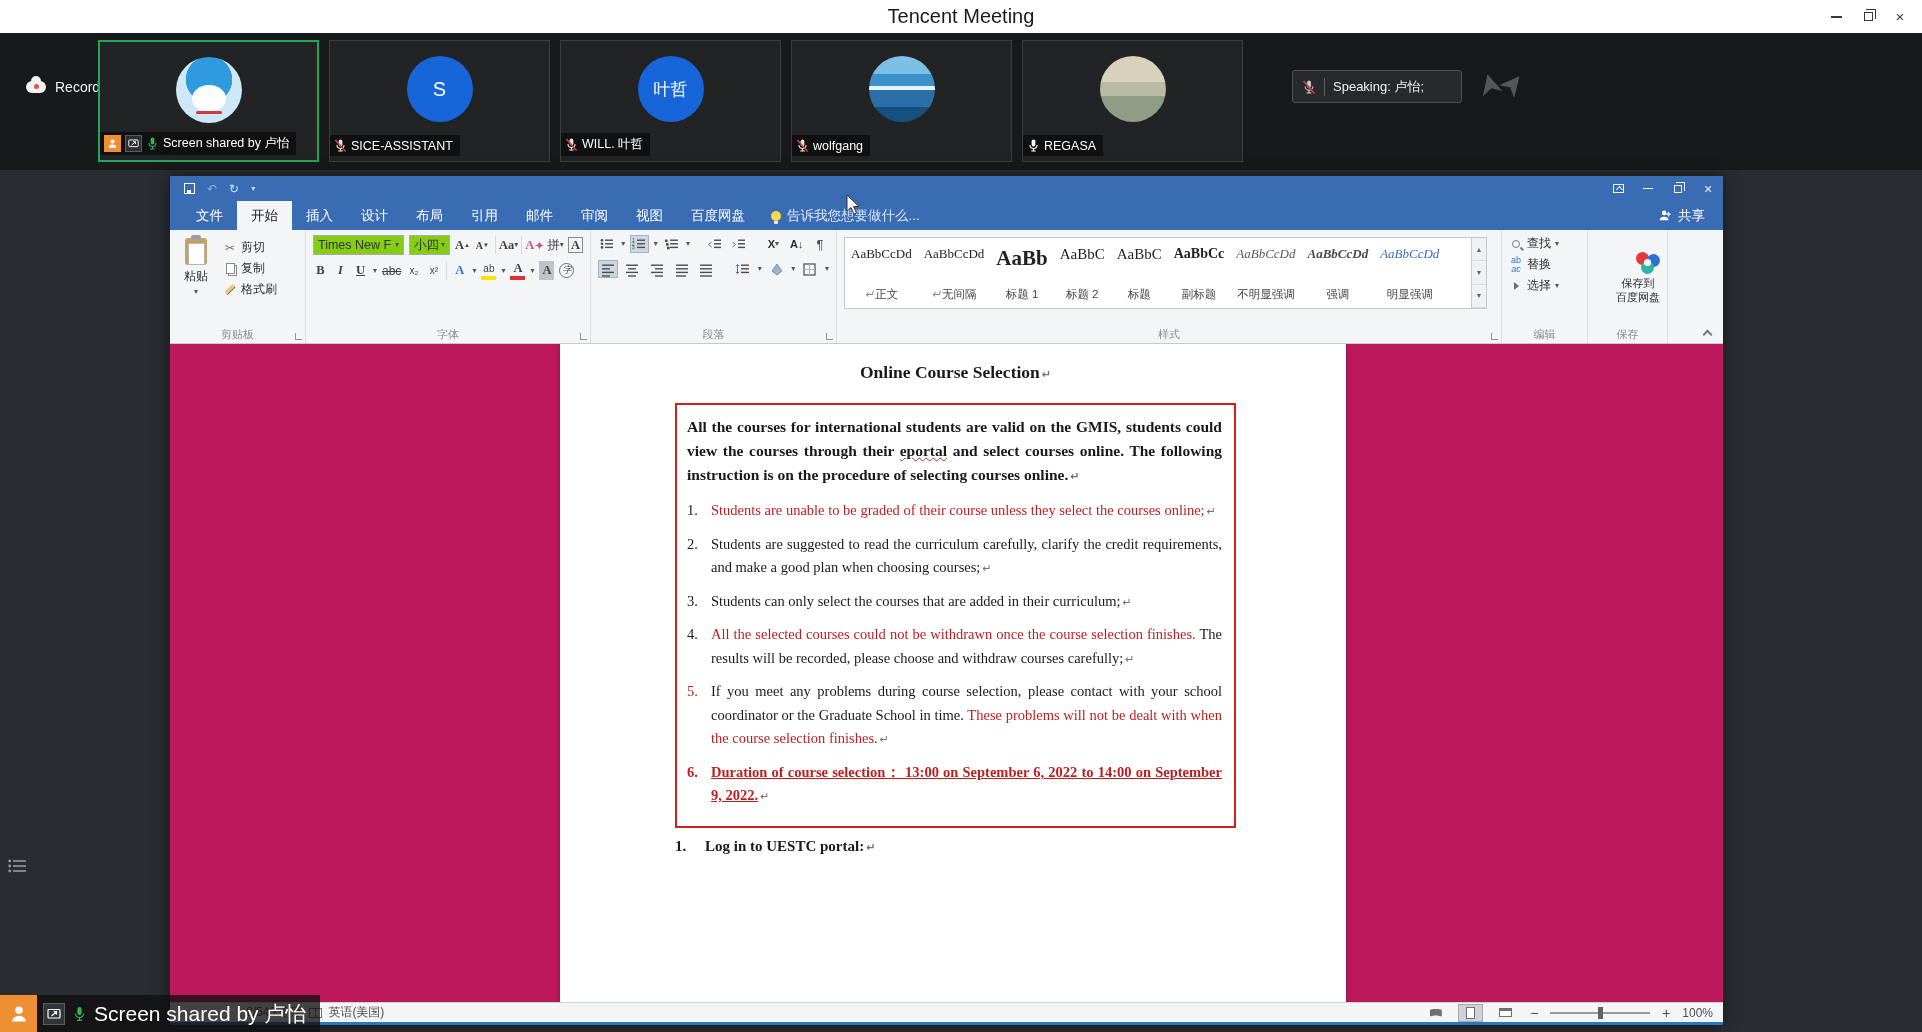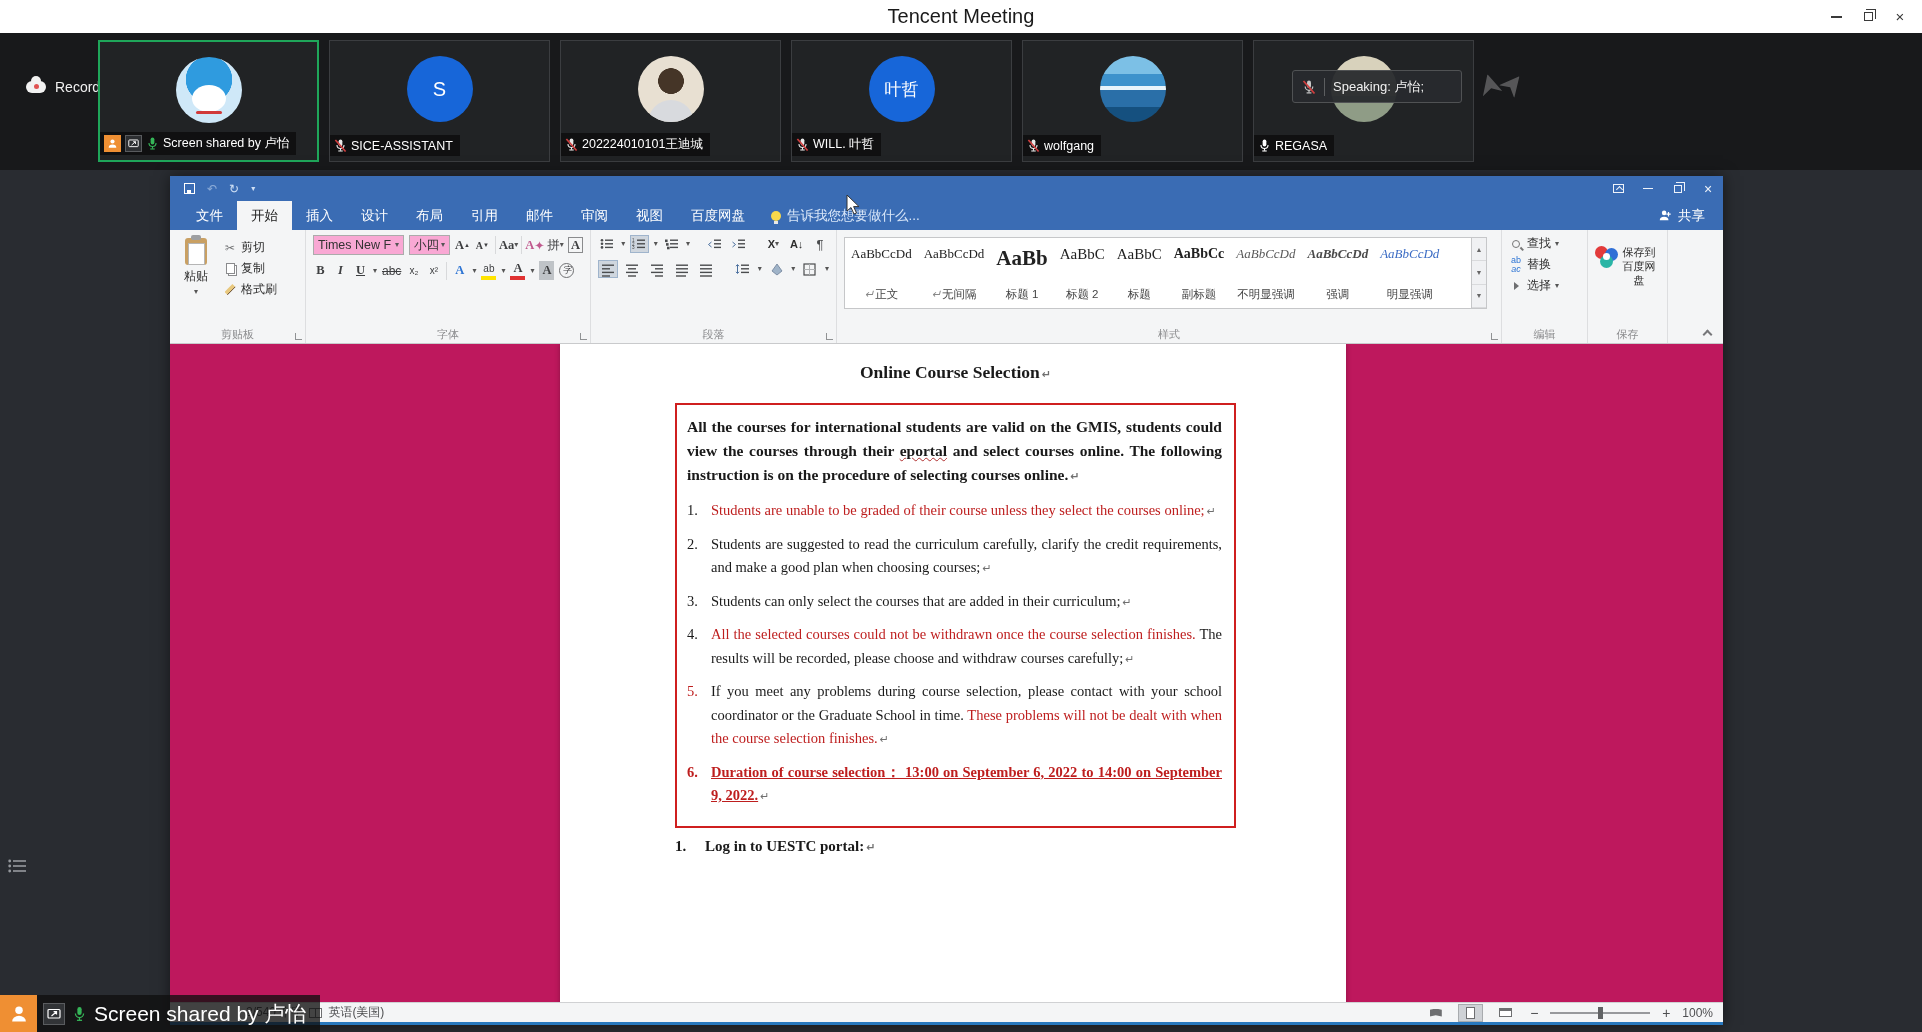--- a/index.html
+++ b/index.html
@@ -85,21 +85,21 @@
 .paste{display:flex;flex-direction:column;align-items:center;width:38px;padding-top:3px;gap:3px}
 .clipicon{width:22px;height:27px;background:#c9a063;border-radius:3px;position:relative}
 .clipicon::before{content:"";position:absolute;left:3px;top:5px;width:15px;height:20px;background:#fff;border:1px solid #b5b5b5}
 .clipicon::after{content:"";position:absolute;left:6px;top:-3px;width:10px;height:5px;background:#9d9fa2;border-radius:2px}
 .clip-small{display:flex;flex-direction:column;gap:4px;padding-top:4px}
 .sbtn{display:flex;align-items:center;gap:4px;white-space:nowrap}
 .ci{display:inline-flex;width:14px;justify-content:center;color:#6e6f71}
 .copy-ic{width:9px;height:11px;border:1px solid #8a8b8d;background:#fff;box-shadow:2px 2px 0 -1px #fff,2px 2px 0 0 #8a8b8d}
 .brush-ic{width:11px;height:11px;background:linear-gradient(135deg,#e8c87e 0 55%,#6b4e2e 55%);clip-path:polygon(0 72%,72% 0,100% 28%,28% 100%)}
 .g-font{width:285px}
-.combo{display:inline-flex;align-items:center;justify-content:space-between;background:#f9a8d4;border:1px solid #ababab;height:20px;padding:0 4px;font-size:12.5px;color:#333}
+.combo{display:inline-flex;align-items:center;justify-content:space-between;background:#84cc16;border:1px solid #ababab;height:20px;padding:0 4px;font-size:12.5px;color:#333}
 .fi{display:inline-flex;align-items:center;justify-content:center;height:19px;min-width:15px;font-size:12.5px;color:#3e3f41}
 .fi b{font-family:"Liberation Serif",serif}
 .fi .tiny{font-size:6px;vertical-align:top;font-style:normal}
 .fdiv{width:1px;height:18px;background:#d8d9db}
 .serifI{font-family:"Liberation Serif",serif;font-style:italic;font-weight:bold}
 .ulky{text-decoration:underline}
 .strk{text-decoration:line-through}
 .hl-ic{border-bottom:4px solid #ffe400;line-height:1;padding-bottom:0}
 .fc-ic{border-bottom:4px solid #e03131;line-height:1;padding-bottom:0;font-weight:bold;font-family:"Liberation Serif",serif}
 .shd-ic{background:#bfc3c7;padding:0 3px}
@@ -122,21 +122,21 @@
 .sname{font-size:11.5px;color:#454545;white-space:nowrap}
 .smark{color:#888;margin-right:1px}
 .sscroll{width:15px;border:1px solid #c6c7c9;border-left:none;margin-top:2px;height:72px;display:flex;flex-direction:column}
 .sscroll span{flex:1;display:flex;align-items:center;justify-content:center;font-size:7px;color:#666;border-bottom:1px solid #d9dadc;background:#f0f1f3}
 .g-edit{width:86px}
 .g-edit .sbtn{margin-bottom:4px}
 .mag{width:8px;height:8px;border:1.5px solid #777;border-radius:50%;position:relative;display:inline-block}
 .mag::after{content:"";position:absolute;left:7px;top:7px;width:4px;height:1.5px;background:#777;transform:rotate(45deg)}
 .selarrow{width:0;height:0;border-left:5px solid #6e6f71;border-top:4px solid transparent;border-bottom:4px solid transparent}
 .repl{font-size:9px;color:#2e75d4;line-height:.9;display:inline-flex;flex-direction:column;align-items:center}
-.g-baidu{width:80px;display:flex;align-items:flex-start;padding-top:16px}
+.g-baidu{width:80px;display:flex;flex-direction:column;align-items:flex-end;padding-top:22px}
 .baidu-ic{position:relative;width:24px;height:22px;margin-bottom:3px}
 .baidu-ic i{position:absolute;border-radius:50%;width:13px;height:13px}
 .baidu-ic .b1{background:#e23b3b;left:0;top:0}
 .baidu-ic .b2{background:#2f6fd6;right:0;top:2px}
 .baidu-ic .b3{background:#2ab5a5;left:5px;bottom:0}
 .baidu-ic em{position:absolute;left:8px;top:7px;width:7px;height:7px;background:#fff;border-radius:50%}
 .baidu-txt{font-size:11px;color:#2e2e2e;text-align:center;line-height:1.25}
 .chev-up{position:absolute;right:12px;bottom:5px;width:7px;height:7px;border-left:2px solid #76777a;border-top:2px solid #76777a;transform:rotate(45deg)}
 
 
@@ -238,35 +238,20 @@
           <span class="micwrap">
             <svg width="13" height="15" viewBox="0 0 14 16">
               <rect x="5" y="1.5" width="4" height="7.5" rx="2" fill="#e8e8e8"></rect>
               <path d="M3.2,7.5 a3.8,3.8 0 0 0 7.6,0" fill="none" stroke="#e8e8e8" stroke-width="1.2"></path>
               <line x1="7" y1="11.3" x2="7" y2="13.6" stroke="#e8e8e8" stroke-width="1.2"></line>
               <line x1="4.6" y1="13.9" x2="9.4" y2="13.9" stroke="#e8e8e8" stroke-width="1.2"></line>
               <line x1="1.5" y1="2" x2="12.5" y2="14.5" stroke="#d03f3f" stroke-width="1.8"></line>
             </svg>
           </span>
           <span>SICE-ASSISTANT</span>
-        </div>
-      </div>
-      <div class="tile">
-        <div class="avatar av-warm"></div>
-        <div class="tile-label">
-          <span class="micwrap">
-            <svg width="13" height="15" viewBox="0 0 14 16">
-              <rect x="5" y="1.5" width="4" height="7.5" rx="2" fill="#e8e8e8"></rect>
-              <path d="M3.2,7.5 a3.8,3.8 0 0 0 7.6,0" fill="none" stroke="#e8e8e8" stroke-width="1.2"></path>
-              <line x1="7" y1="11.3" x2="7" y2="13.6" stroke="#e8e8e8" stroke-width="1.2"></line>
-              <line x1="4.6" y1="13.9" x2="9.4" y2="13.9" stroke="#e8e8e8" stroke-width="1.2"></line>
-              <line x1="1.5" y1="2" x2="12.5" y2="14.5" stroke="#d03f3f" stroke-width="1.8"></line>
-            </svg>
-          </span>
-          <span>202224010101王迪城</span>
         </div>
       </div>
       <div class="tile">
         <div class="avatar av-letter">
           <span style="font-size:17px">叶哲</span>
         </div>
         <div class="tile-label">
           <span class="micwrap">
             <svg width="13" height="15" viewBox="0 0 14 16">
               <rect x="5" y="1.5" width="4" height="7.5" rx="2" fill="#e8e8e8"></rect>

